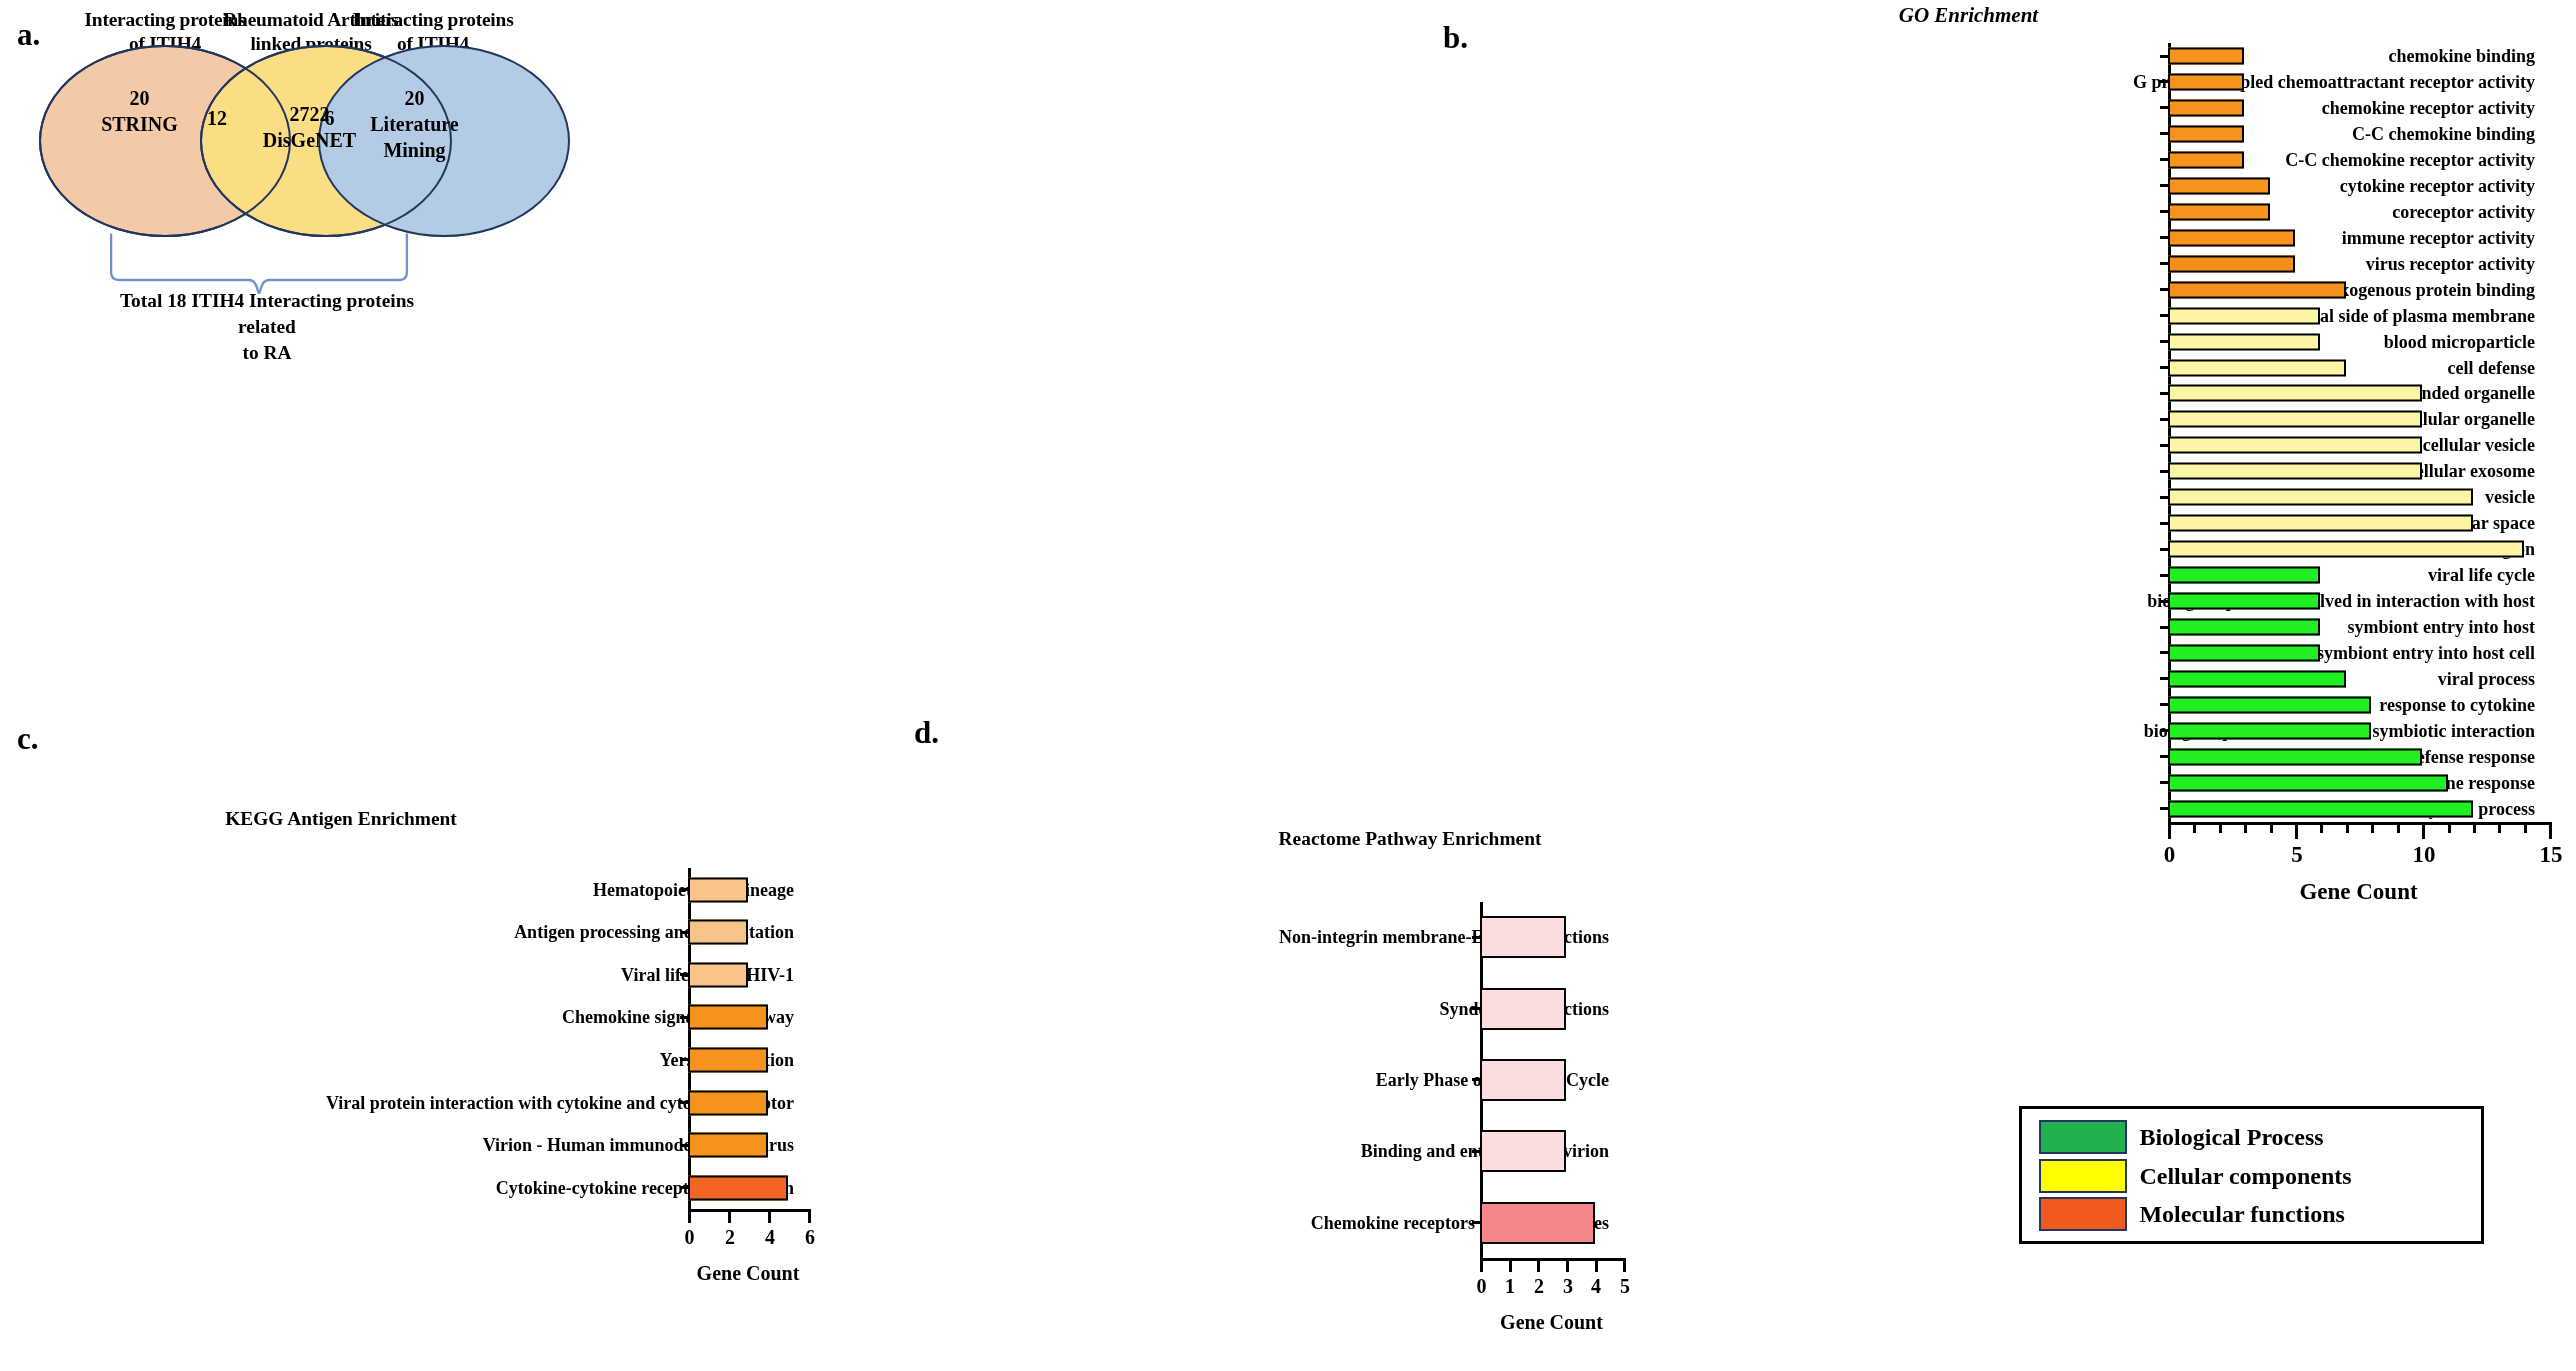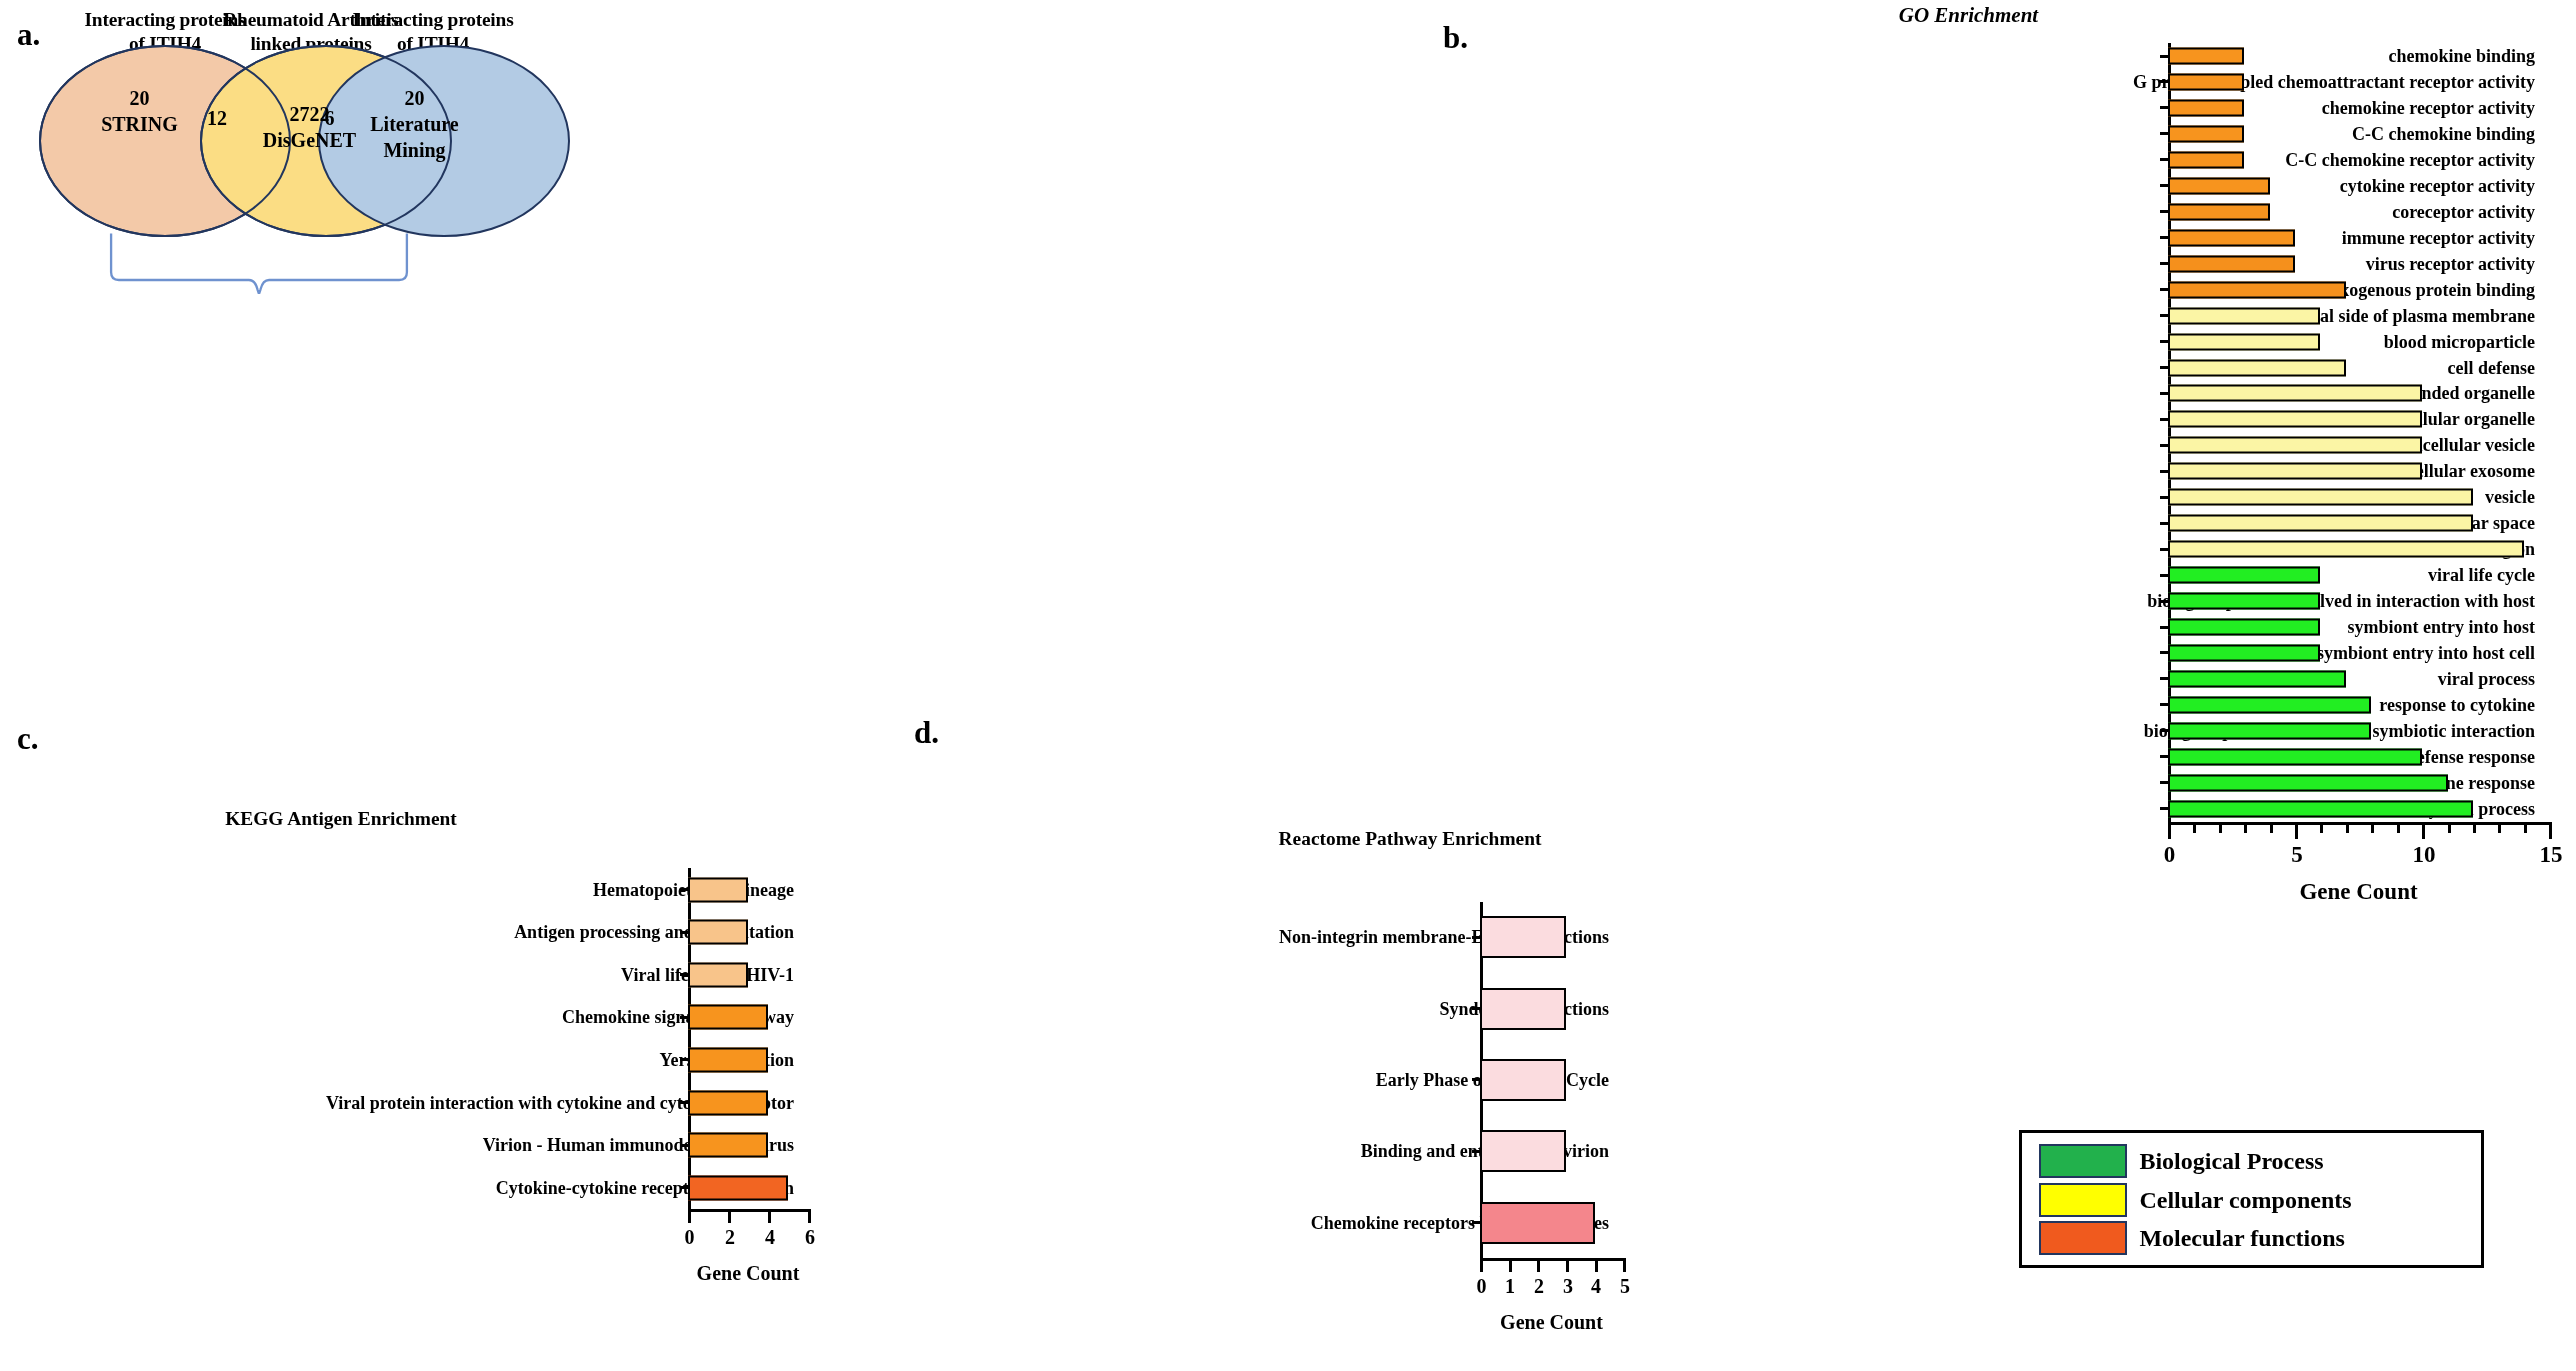--- a/index.html
+++ b/index.html
@@ -56,21 +56,21 @@
   
   #panel-b{position:absolute;left:1426px;top:0;width:1150px;height:968px;}
   #go-title{top:3.1px;left:341px;width:403px;font-size:21px;}
   #go-plot{left:742px;top:40px;}
   #panel-b .row-label{font-size:18px;right:0;}
   #panel-b .bar{height:17px;}
 
   
   #go-legend{
     position:absolute;left:2019px;top:1106px;width:465px;height:138px;
-    border:3.1px solid #000;background:#fff;box-sizing:border-box;margin-top:24px;
+    border:3.1px solid #000;background:#fff;box-sizing:border-box;
   }
   .legend-row{position:absolute;left:17px;display:flex;align-items:center;}
   .legend-swatch{width:88px;height:34px;border:2.3px solid #22365e;box-sizing:border-box;}
   .legend-text{margin-left:12.4px;font-size:24px;font-weight:bold;}
 
   
   #panel-c{position:absolute;left:0;top:744px;width:968px;height:628px;}
   #kegg-title{top:64px;left:70px;width:542px;font-size:19.4px;}
   #kegg-plot{left:688px;top:115px;}
   #panel-c .row-label{font-size:18px;right:0;}
@@ -125,20 +125,24 @@
 
   <div class="venn-num" style="left:341px;top:85px;width:147px;">
     <span>20</span><br>
     <span>Literature<br>Mining</span>
   </div>
 
   <svg class="brace" viewBox="0 0 390 80">
     <path d="M4 2 L4 52 Q4 62 14 62 L182 62 Q190 62 193 74 L195 80 L197 74 Q200 62 208 62 L376 62 Q386 62 386 52 L386 2" fill="none" stroke="#6f92cf" stroke-width="3"></path>
   </svg>
 
+  <div class="venn-total">
+    <span>Total 18 ITIH4 Interacting proteins related</span><br>
+    <span>to RA</span>
+  </div>
 </div>
 
 <div id="panel-b">
   <div class="panel-letter" style="left:17px;top:20px;">b.</div>
   <div class="chart-title" id="go-title" style="position:absolute;font-style:italic;">GO Enrichment</div>
   <div class="plot" id="go-plot" style="width: 381px; height: 872px;">
       <div class="axis-v" style="left: 0px; top: 3.1px; width: 3.1px; height: 779px;"></div>
       <div class="row-label" style="top: 16px; right: 14px;">chemokine binding</div>
       <div class="tickmark" style="left: -8.5px; top: 14.5px; width: 8.5px; height: 3.1px;"></div>
       <div class="bar" title="chemokine binding: 3" style="left: 0px; top: 16px; width: 76px; height: 17px; background: rgb(247, 148, 30);"></div>

